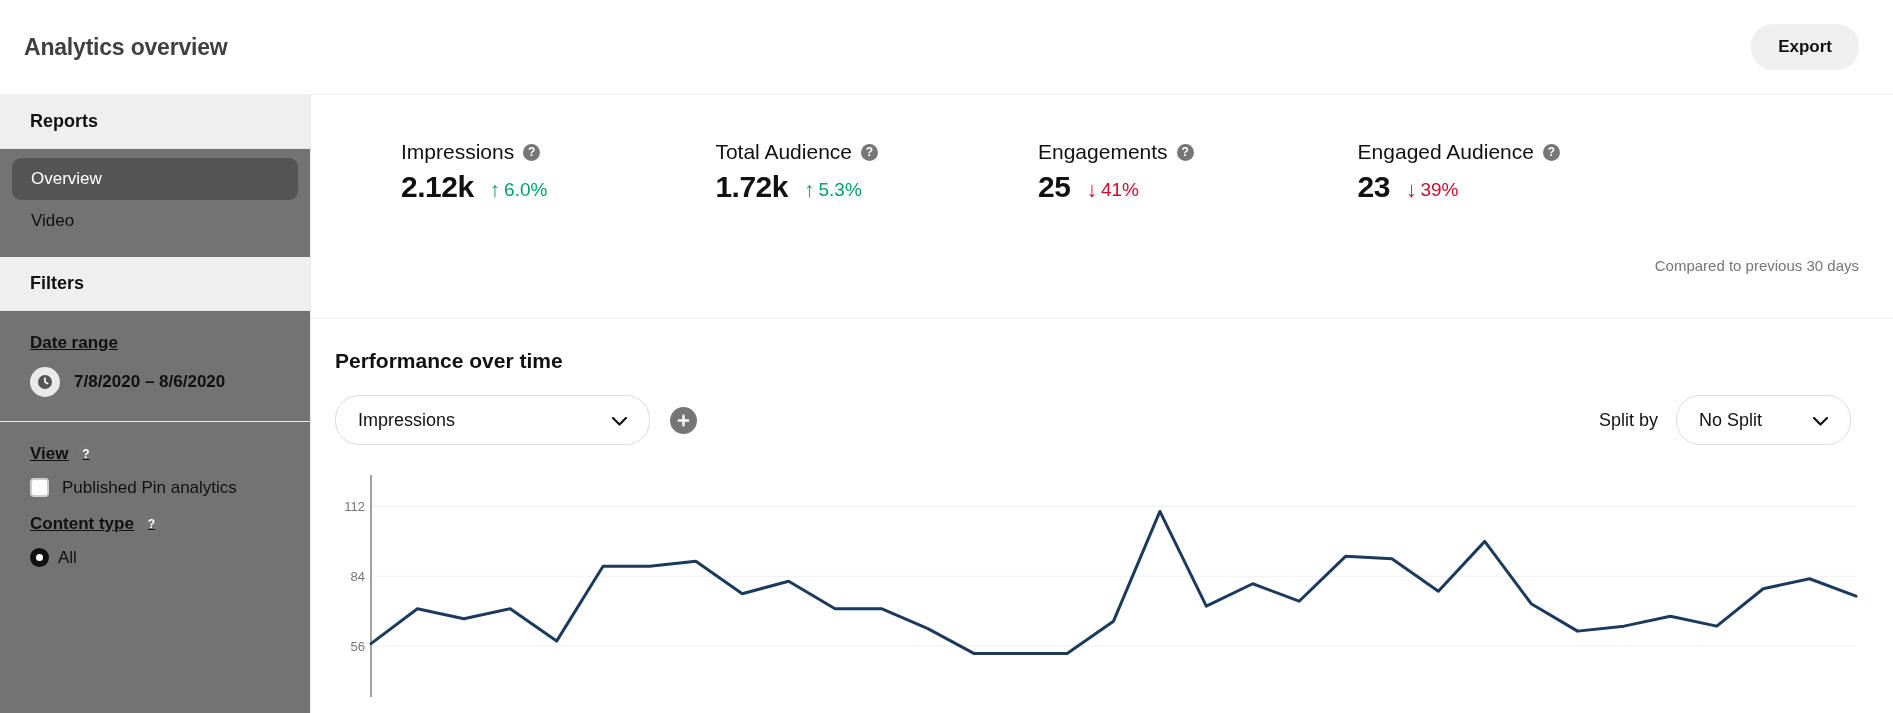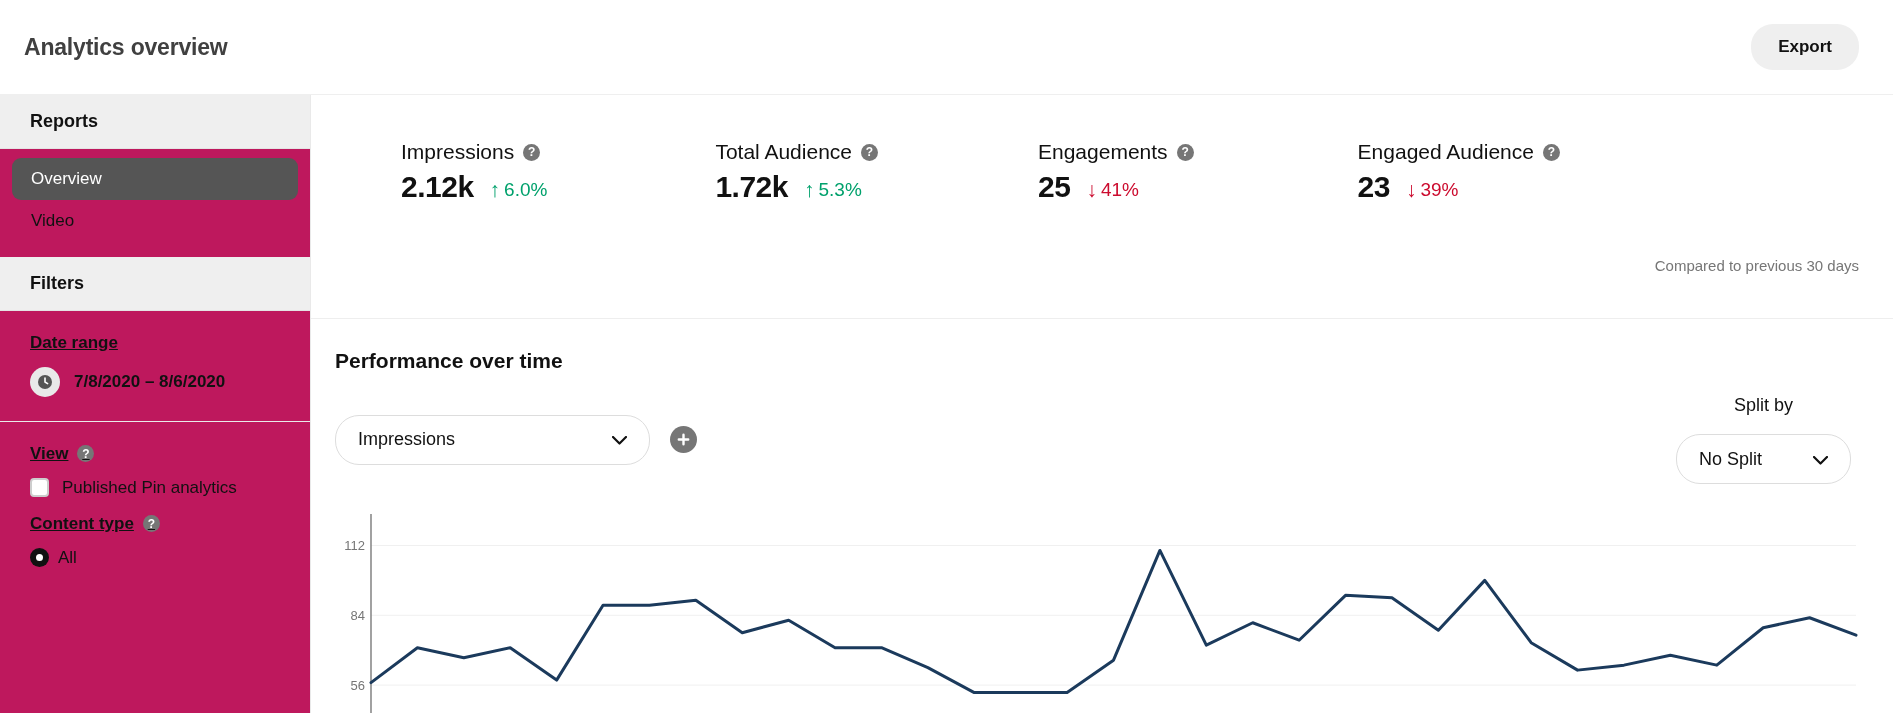--- a/index.html
+++ b/index.html
@@ -42,21 +42,21 @@
     cursor: pointer;
   }
 
   
   .body-wrap { display: flex; height: 618px; }
 
   
   .sidebar {
     width: 311px;
     min-width: 311px;
-    background: #be185d;
+    background: #737373;
     border-right: 1px solid #e9e9e9;
     overflow: hidden;
   }
   .section-head {
     background: #efefef;
     padding: 16px 30px;
     font-size: 18px;
     font-weight: bold;
     color: #111111;
     border-bottom: 1px solid #e4e4e4;
@@ -198,21 +198,21 @@
     color: #111111;
     margin-bottom: 22px;
   }
   .controls {
     display: flex;
     align-items: center;
     justify-content: space-between;
     margin-bottom: 22px;
   }
   .controls-left { display: flex; align-items: center; gap: 20px; }
-  .controls-right { display: flex; align-items: center; gap: 18px; flex-direction: column; }
+  .controls-right { display: flex; align-items: center; gap: 18px; }
   .select-box {
     border: 1px solid #dddddd;
     border-radius: 24px;
     background: #ffffff;
     height: 50px;
     display: flex;
     align-items: center;
     justify-content: space-between;
     padding: 0 22px;
     font-size: 18px;

